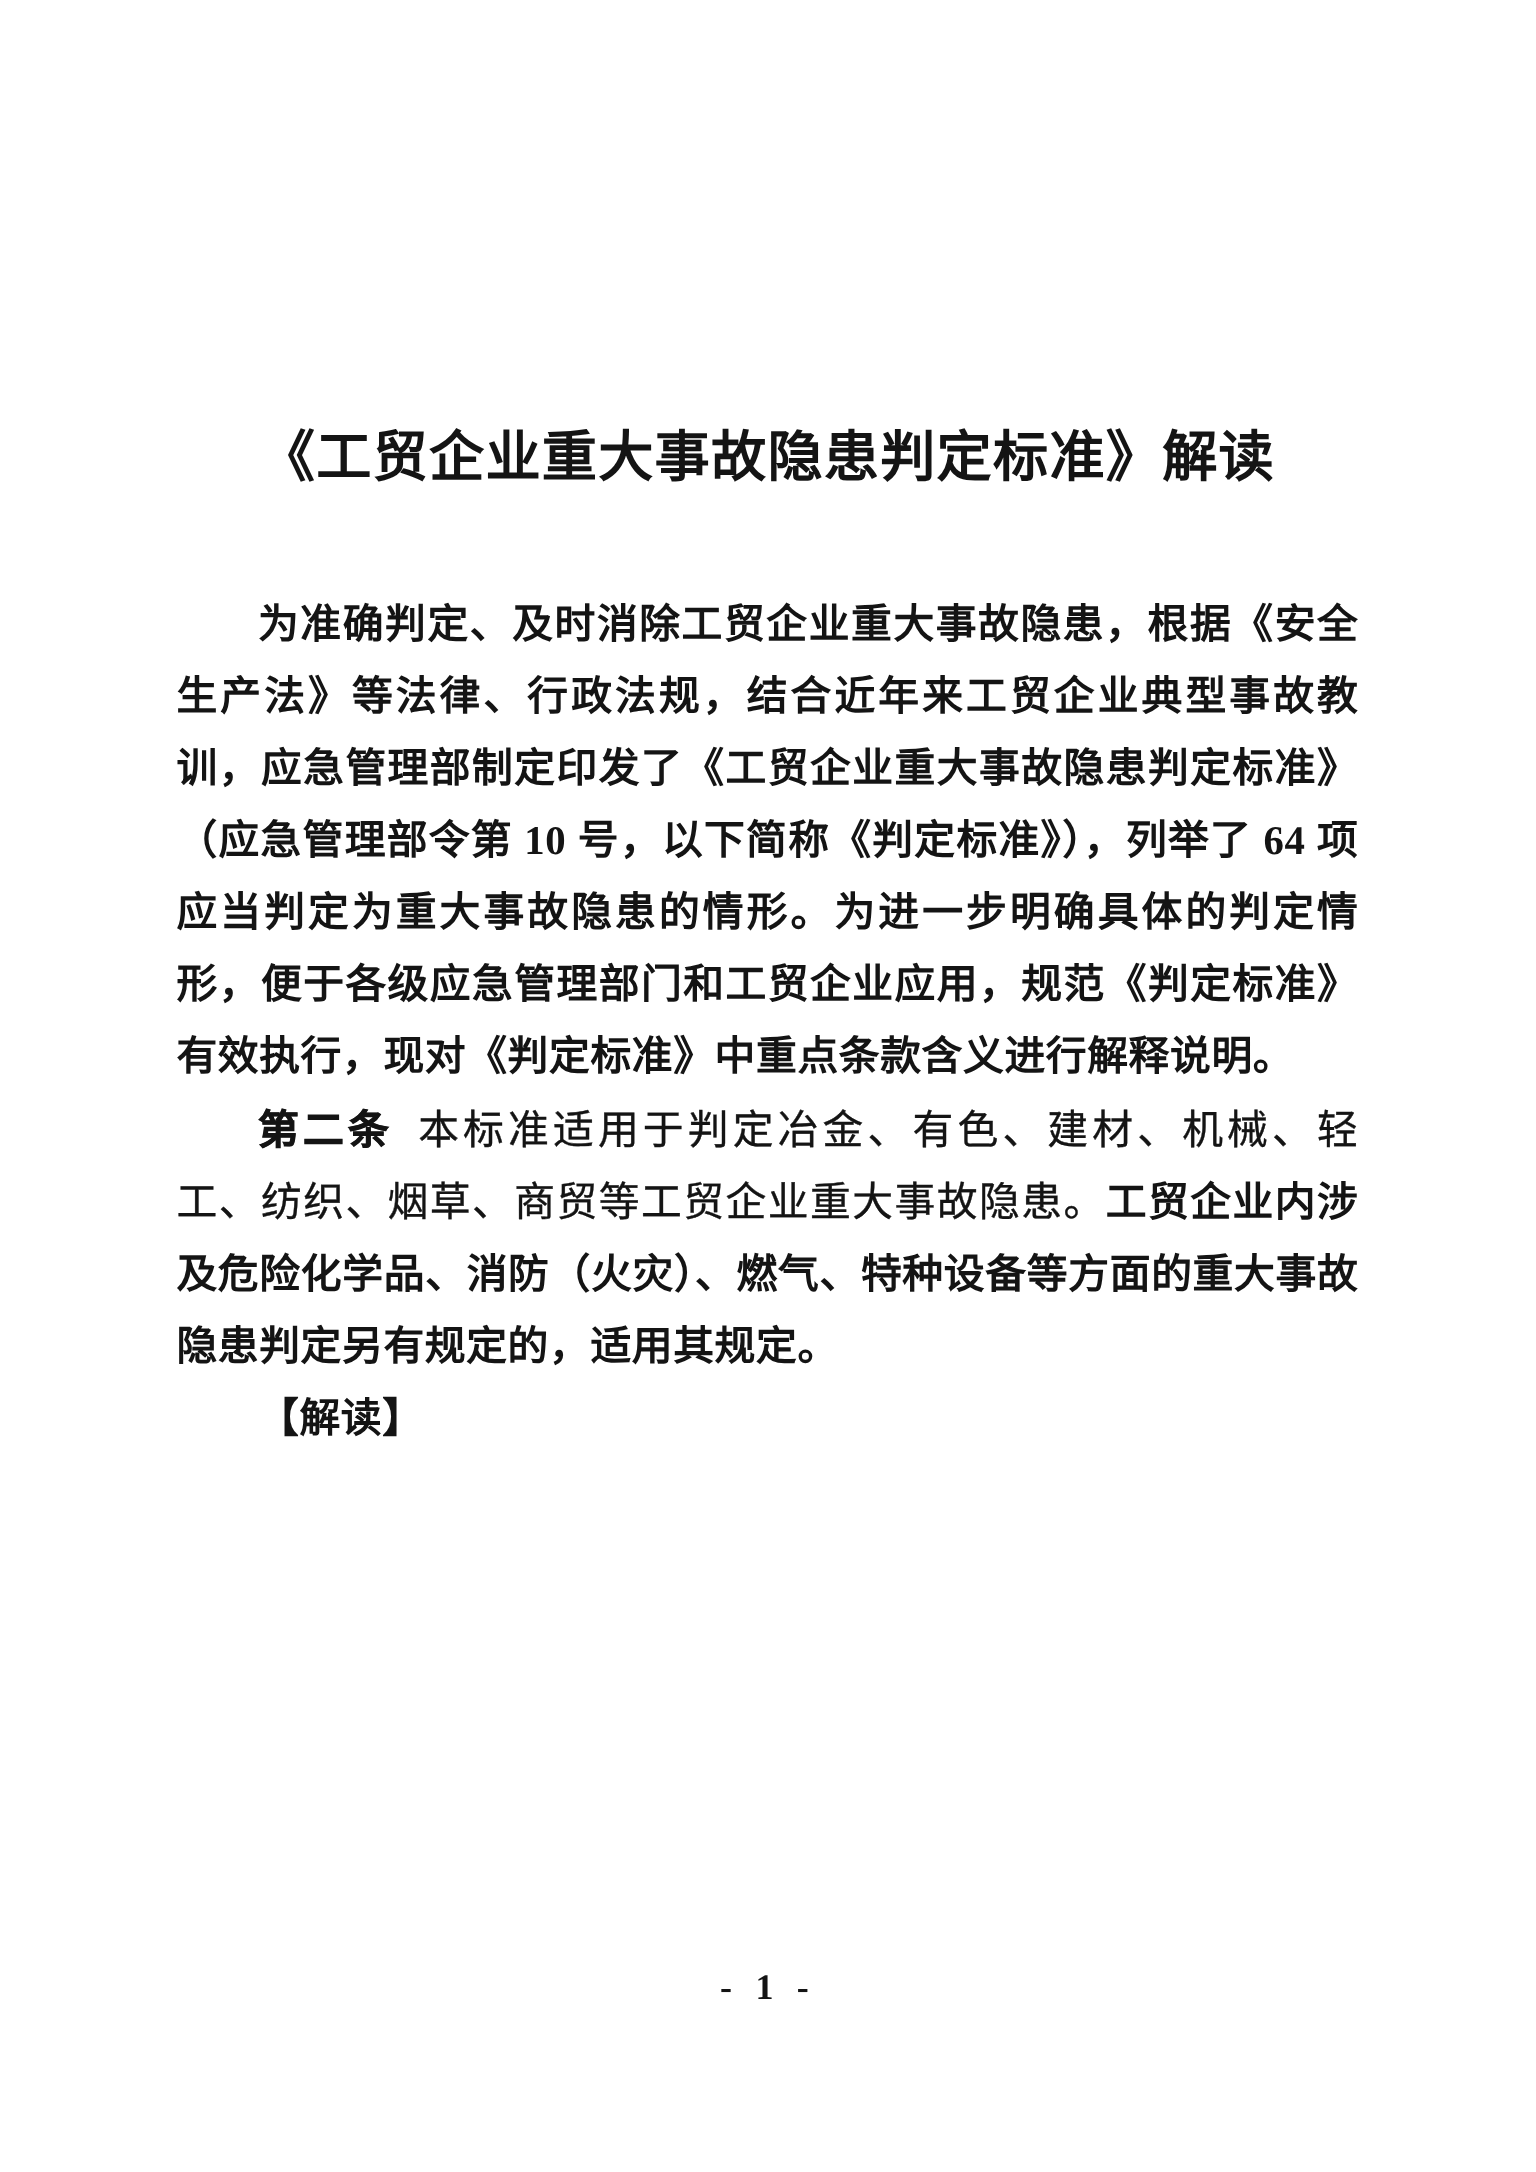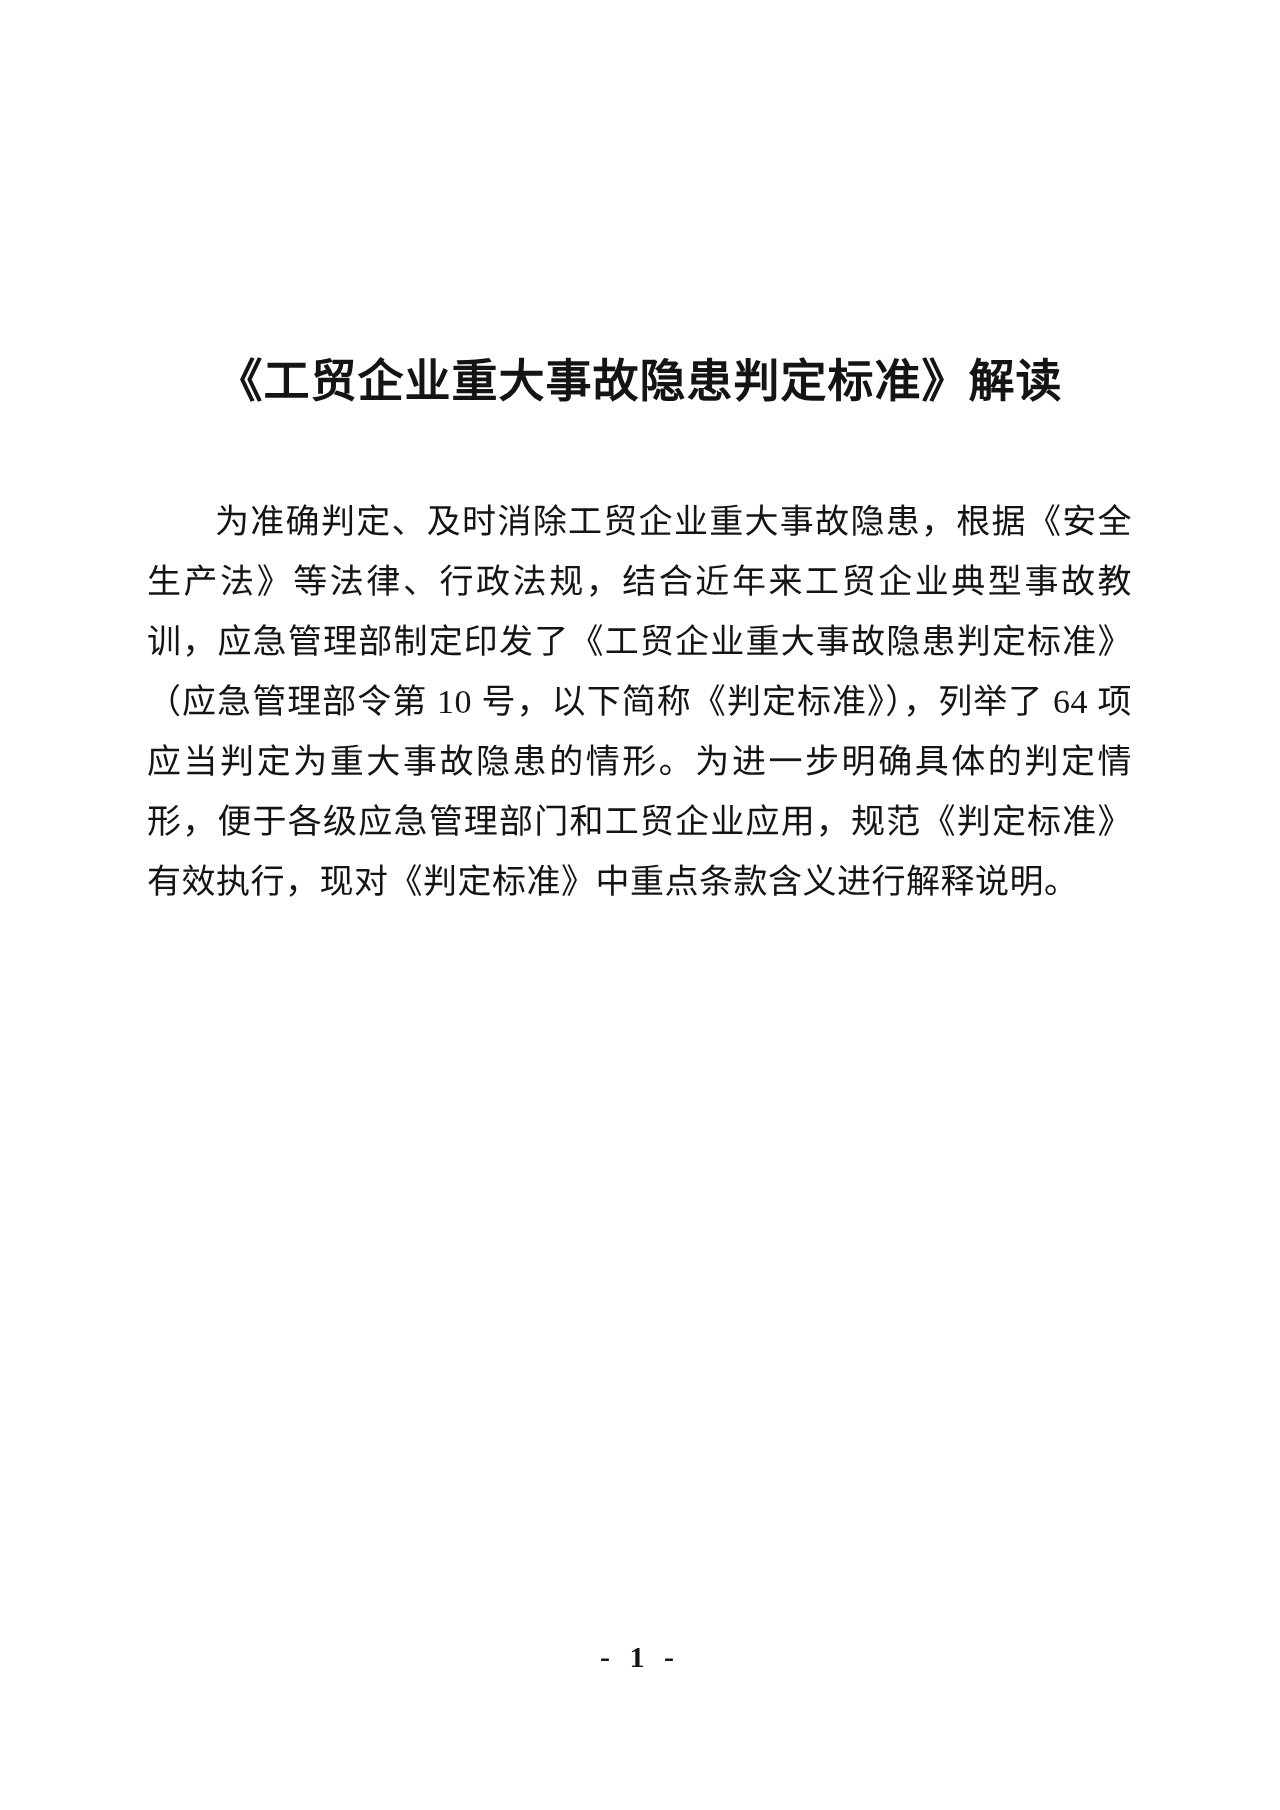--- a/index.html
+++ b/index.html
@@ -38,21 +38,21 @@
     line-height: 60px;
     text-align: justify;
     text-justify: inter-ideograph;
     letter-spacing: 0.5px;
   }
   .para.indent {
     text-indent: 2em;
   }
   .run { font-style: normal; }
   .run.regular {
-    font-weight: 400;
+    font-weight: 700;
   }
   .run.article {
     font-weight: 500;
     -webkit-text-stroke: 0.3px currentColor;
   }
   .run.article-strong {
     font-weight: 700;
   }
   .run.article-no {
     font-family: "Liberation Sans", "DejaVu Sans", sans-serif;
@@ -73,16 +73,18 @@
   }
 </style>
 </head>
 <body>
 
 <div class="page">
   <h1 class="doc-title">《工贸企业重大事故隐患判定标准》解读</h1>
 
   <div class="doc-body">
       <p class="para indent"><span class="run regular">为准确判定、及时消除工贸企业重大事故隐患，根据《安全生产法》等法律、行政法规，结合近年来工贸企业典型事故教训，应急管理部制定印发了《工贸企业重大事故隐患判定标准》（应急管理部令第 10 号，以下简称《判定标准》），列举了 64 项应当判定为重大事故隐患的情形。为进一步明确具体的判定情形，便于各级应急管理部门和工贸企业应用，规范《判定标准》有效执行，现对《判定标准》中重点条款含义进行解释说明。</span></p>
+      <p class="para indent"><span class="run article-no">第二条</span><span class="run article">本标准适用于判定冶金、有色、建材、机械、轻工、纺织、烟草、商贸等工贸企业重大事故隐患。</span><span class="run article-strong">工贸企业内涉及危险化学品、消防（火灾）、燃气、特种设备等方面的重大事故隐患判定另有规定的，适用其规定。</span></p>
+      <p class="para indent"><span class="run regular">【解读】</span></p>
     </div>
 
   <div class="page-footer">- 1 -</div>
 </div>
 
 </body></html>

